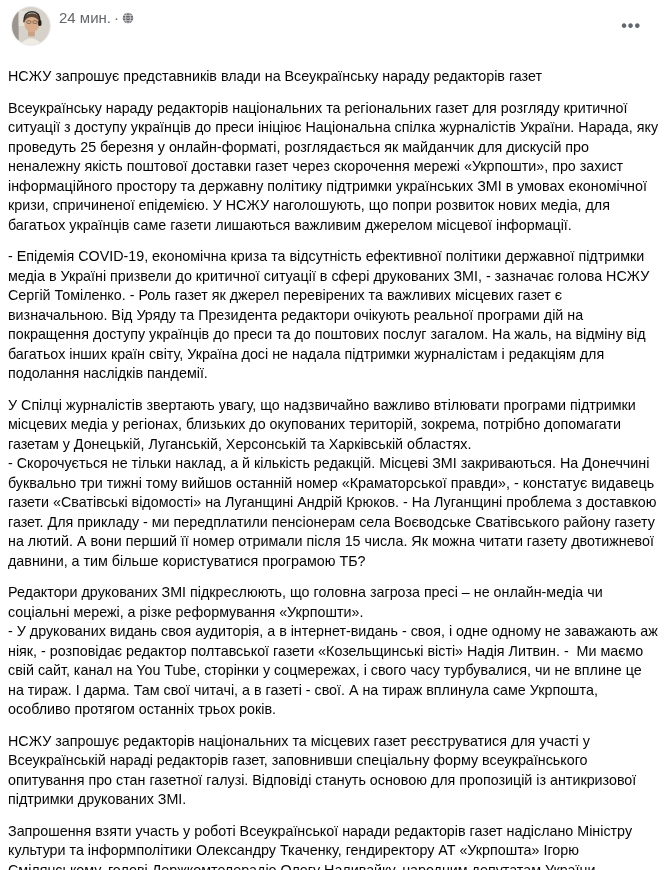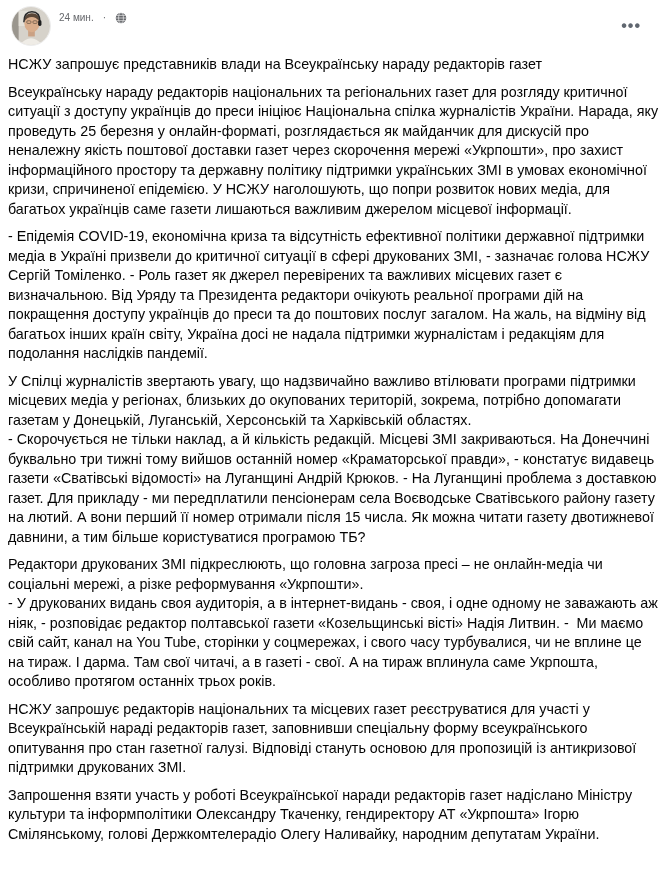--- a/index.html
+++ b/index.html
@@ -21,36 +21,36 @@
     width: 40px; height: 40px; border-radius: 50%;
     overflow: hidden; flex: 0 0 40px; cursor: pointer;
     border: 1px solid rgba(0,0,0,0.08);
   }
   .avatar svg { display: block; width: 100%; height: 100%; }
   .header-text { margin-left: 8px; padding-top: 1px; }
   .name-line { font-size: 14.5px; line-height: 19px; color: #050505; }
   .name-line .strong { font-weight: bold; cursor: pointer; }
   .name-line .muted { color: #65676b; font-weight: normal; }
   .time-line {
-    font-size: 10px; color: #65676b; line-height: 17px;
-    display: flex; align-items: center; gap: 9px; margin-top: 2px;
+    font-size: 15px; color: #65676b; line-height: 17px;
+    display: flex; align-items: center; gap: 3px; margin-top: 2px;
   }
   .globe { width: 12px; height: 12px; display: inline-block; }
   .more-menu {
     position: absolute; top: 14px; right: 24px;
     color: #606770; font-size: 16px; letter-spacing: 1px;
     font-weight: bold; cursor: pointer; line-height: 20px;
     padding: 2px 4px; border-radius: 4px;
   }
 
   
   .post-body { padding: 5px 8px 0 8px; }
   .post-body p {
     font-size: 14.3px; line-height: 19.5px; color: #050505;
-    margin: 0 0 8px 0; white-space: pre-wrap;
+    margin: 12px 0 8px 0; white-space: pre-wrap;
   }
 </style>
 </head>
 <body>
 
 <div class="post">
 
   <div class="post-header">
 
     <div class="avatar">

